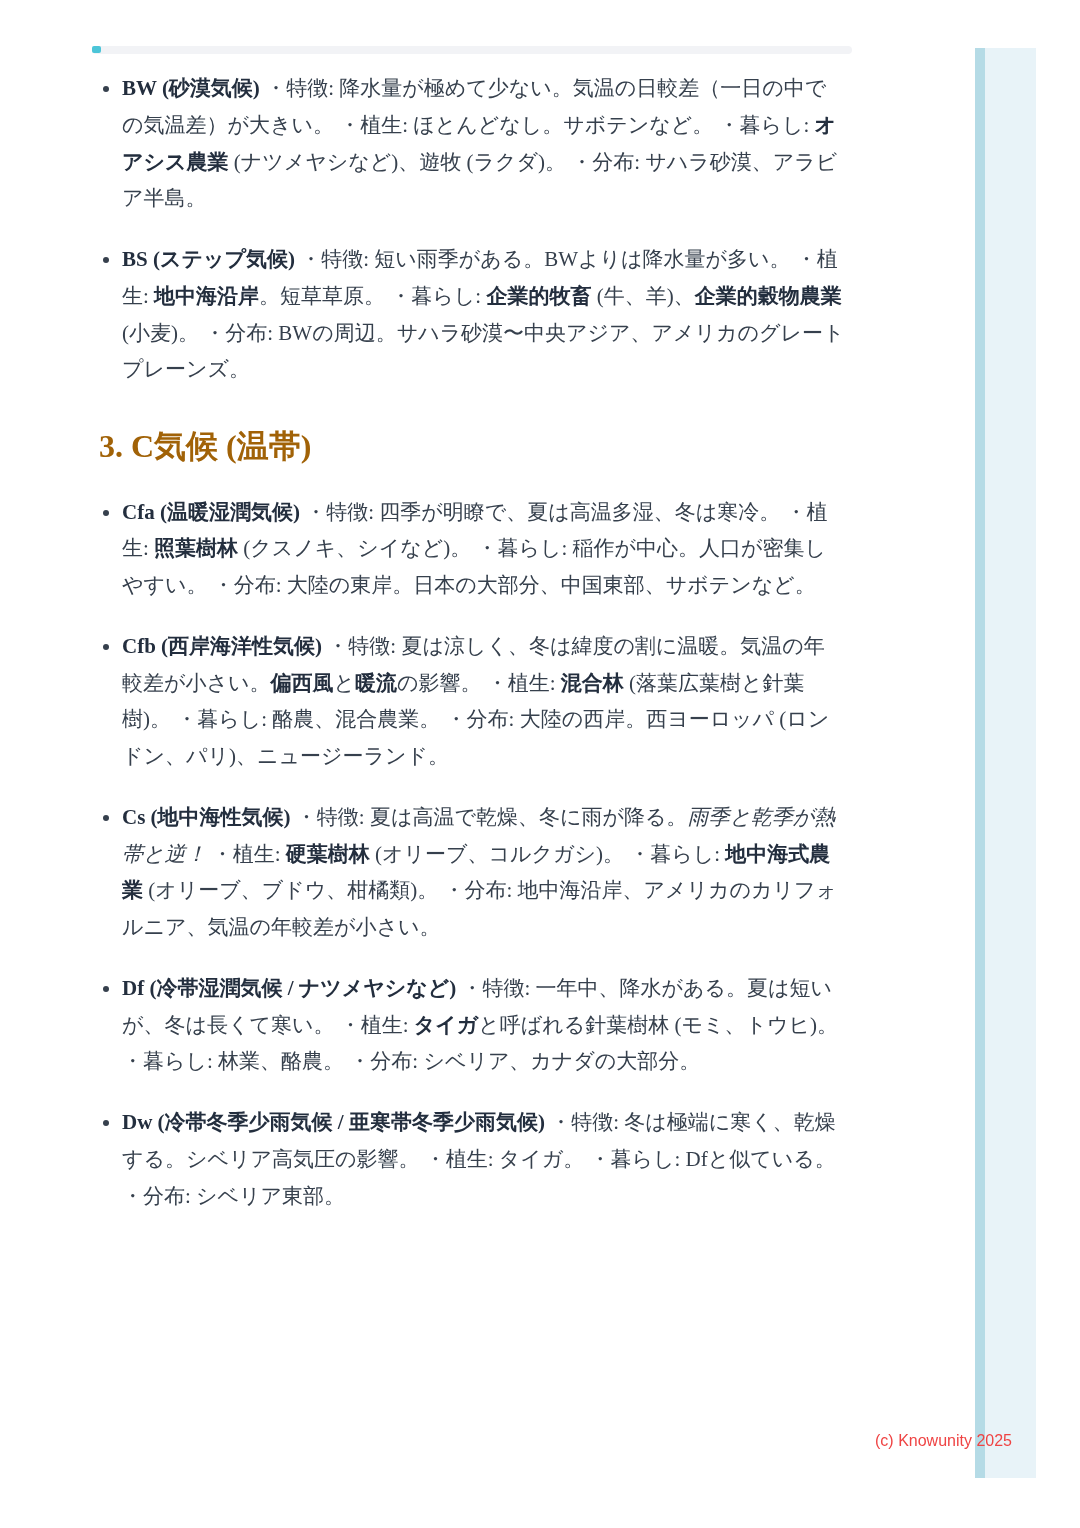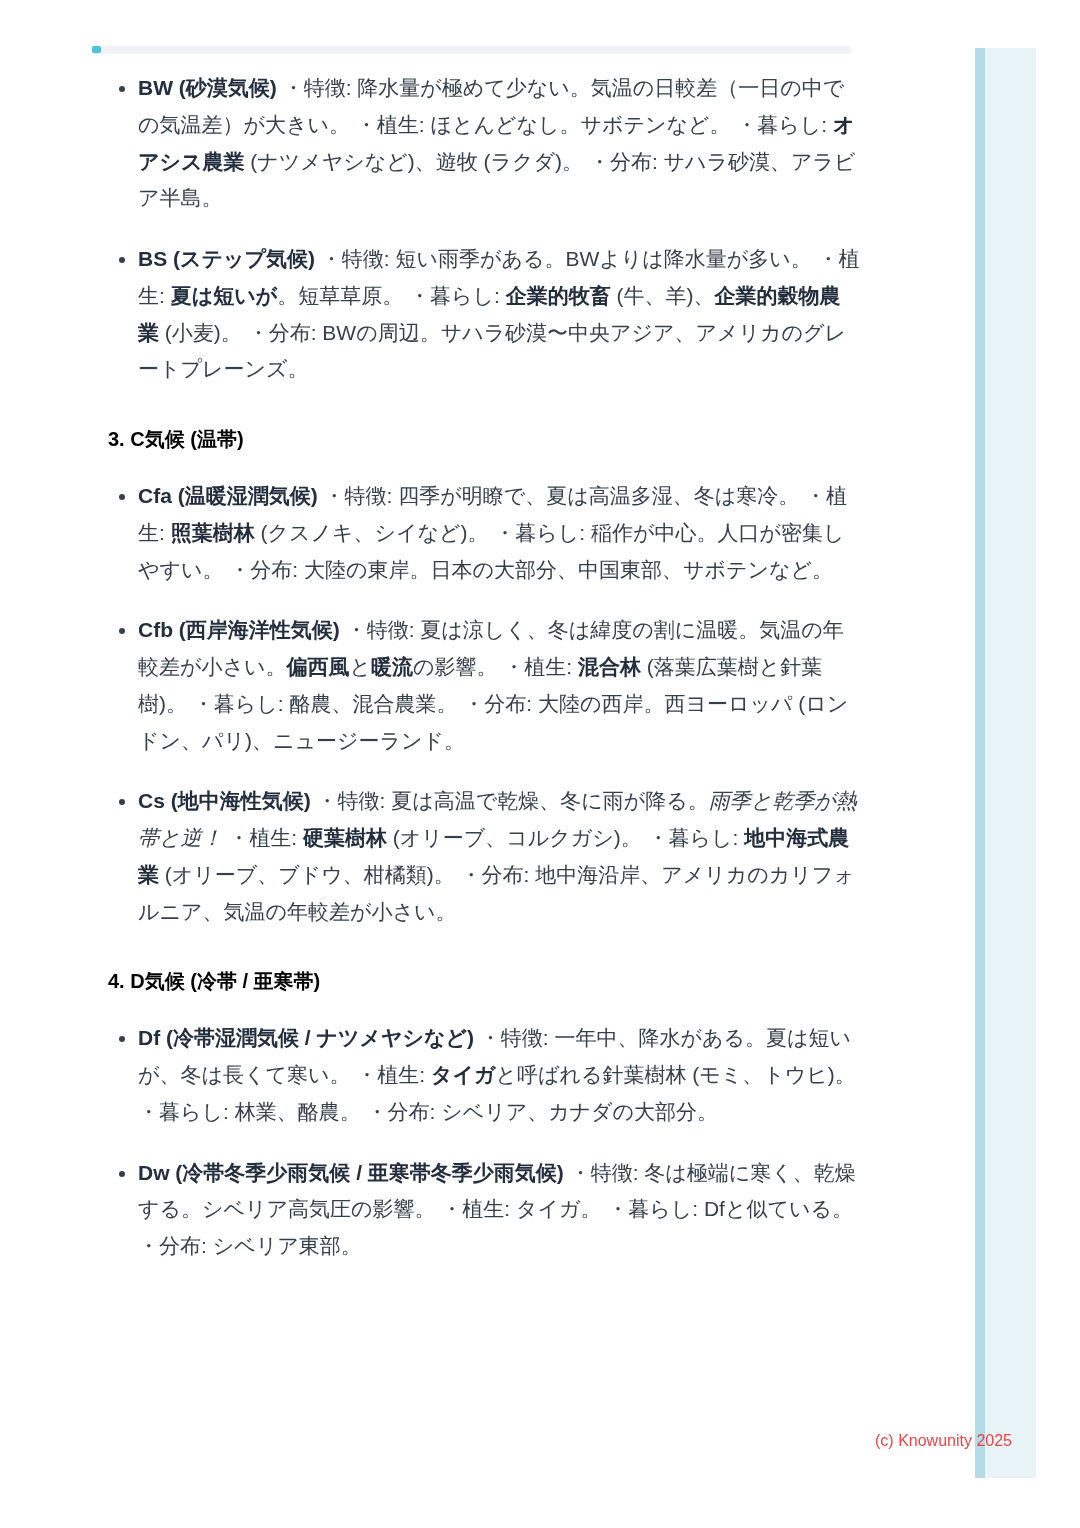--- a/index.html
+++ b/index.html
@@ -2,41 +2,41 @@
 <html lang="ja"><head>
 <meta charset="utf-8">
 <style>
   html,body{margin:0;padding:0;}
   body{
     width:1080px;height:1528px;position:relative;background:#ffffff;
     font-family:"Liberation Sans","DejaVu Sans",sans-serif;
     color:#36404d;overflow:hidden;
   }
   .content{
-    position:absolute;left:108px;top:0;width:753px;
-    font-size:21px;line-height:1.75;
+    position:absolute;left:92px;top:0;width:753px;
+    font-size:21px;line-height:1.75;font-family:Liberation Serif, serif;
   }
   .remnant{
     position:absolute;top:46px;left:92px;width:760px;height:8px;
     background:#f2f3f6;border-radius:4px;
   }
   .remnant-dash{
     position:absolute;top:46px;left:92px;width:9px;height:7px;
     background:#4cc5d8;border-radius:2px;
   }
   .spacer-top{height:70px;}
   ul.bullets{
     margin:0 0 8px 0;padding:0 0 0 30px;list-style:disc;
   }
   ul.bullets li{margin:0 0 24px 0;padding-left:0;}
   b{font-weight:700;color:#232e3e;}
   i{font-style:italic;}
   h2.sec{
-    color:#000000;font-size:20px;font-weight:700;
-    margin:38px 0 26px 0;line-height:1.3;
+    color:#a16207;font-size:32px;font-weight:700;
+    margin:38px 0 26px 7px;line-height:1.3;
   }
   p.intro{margin:0 0 34px 0;}
   .watermark{
     position:absolute;top:1432px;right:68px;
     font-size:16px;color:#ef4444;z-index:5;
   }
   .edge-strip{
     position:absolute;left:975px;top:48px;width:61px;height:1430px;
     background:#e8f3f8;border-left:10px solid #b5dbe6;
     box-sizing:border-box;z-index:1;
@@ -46,31 +46,30 @@
 <body>
 
 <div class="remnant"></div>
 <div class="remnant-dash"></div>
 
 <div class="content">
   <div class="spacer-top"></div>
 
   <ul class="bullets">
       <li><b>BW (砂漠気候)</b><span> ・特徴: 降水量が極めて少ない。気温の日較差（一日の中での気温差）が大きい。 ・植生: ほとんどなし。サボテンなど。 ・暮らし: </span><b>オアシス農業</b><span> (ナツメヤシなど)、遊牧 (ラクダ)。 ・分布: サハラ砂漠、アラビア半島。</span></li>
-      <li><b>BS (ステップ気候)</b><span> ・特徴: 短い雨季がある。BWよりは降水量が多い。 ・植生: </span><b>夏は短いが</b><span>。短草草原。 ・暮らし: </span><b>企業的牧畜</b><span> (牛、羊)、</span><b>企業的穀物農業</b><span> (小麦)。 ・分布: BWの周辺。サハラ砂漠〜中央アジア、アメリカのグレートプレーンズ。</span></li>
+      <li><b>BS (ステップ気候)</b><span> ・特徴: 短い雨季がある。BWよりは降水量が多い。 ・植生: </span><b>地中海沿岸</b><span>。短草草原。 ・暮らし: </span><b>企業的牧畜</b><span> (牛、羊)、</span><b>企業的穀物農業</b><span> (小麦)。 ・分布: BWの周辺。サハラ砂漠〜中央アジア、アメリカのグレートプレーンズ。</span></li>
     </ul>
 
   <h2 class="sec">3. C気候 (温帯)</h2>
   <ul class="bullets">
       <li><b>Cfa (温暖湿潤気候)</b><span> ・特徴: 四季が明瞭で、夏は高温多湿、冬は寒冷。 ・植生: </span><b>照葉樹林</b><span> (クスノキ、シイなど)。 ・暮らし: 稲作が中心。人口が密集しやすい。 ・分布: 大陸の東岸。日本の大部分、中国東部、サボテンなど。</span></li>
       <li><b>Cfb (西岸海洋性気候)</b><span> ・特徴: 夏は涼しく、冬は緯度の割に温暖。気温の年較差が小さい。</span><b>偏西風</b><span>と</span><b>暖流</b><span>の影響。 ・植生: </span><b>混合林</b><span> (落葉広葉樹と針葉樹)。 ・暮らし: 酪農、混合農業。 ・分布: 大陸の西岸。西ヨーロッパ (ロンドン、パリ)、ニュージーランド。</span></li>
       <li><b>Cs (地中海性気候)</b><span> ・特徴: 夏は高温で乾燥、冬に雨が降る。</span><i>雨季と乾季が熱帯と逆！</i><span> ・植生: </span><b>硬葉樹林</b><span> (オリーブ、コルクガシ)。 ・暮らし: </span><b>地中海式農業</b><span> (オリーブ、ブドウ、柑橘類)。 ・分布: 地中海沿岸、アメリカのカリフォルニア、気温の年較差が小さい。</span></li>
     </ul>
 
-  <h2 class="sec">4. D気候 (冷帯 / 亜寒帯)</h2>
   <ul class="bullets">
       <li><b>Df (冷帯湿潤気候 / ナツメヤシなど)</b><span> ・特徴: 一年中、降水がある。夏は短いが、冬は長くて寒い。 ・植生: </span><b>タイガ</b><span>と呼ばれる針葉樹林 (モミ、トウヒ)。 ・暮らし: 林業、酪農。 ・分布: シベリア、カナダの大部分。</span></li>
       <li><b>Dw (冷帯冬季少雨気候 / 亜寒帯冬季少雨気候)</b><span> ・特徴: 冬は極端に寒く、乾燥する。シベリア高気圧の影響。 ・植生: タイガ。 ・暮らし: Dfと似ている。 ・分布: シベリア東部。</span></li>
     </ul>
 
 </div>
 
 <div class="edge-strip"></div>
 <div class="watermark">(c) Knowunity 2025</div>
 

